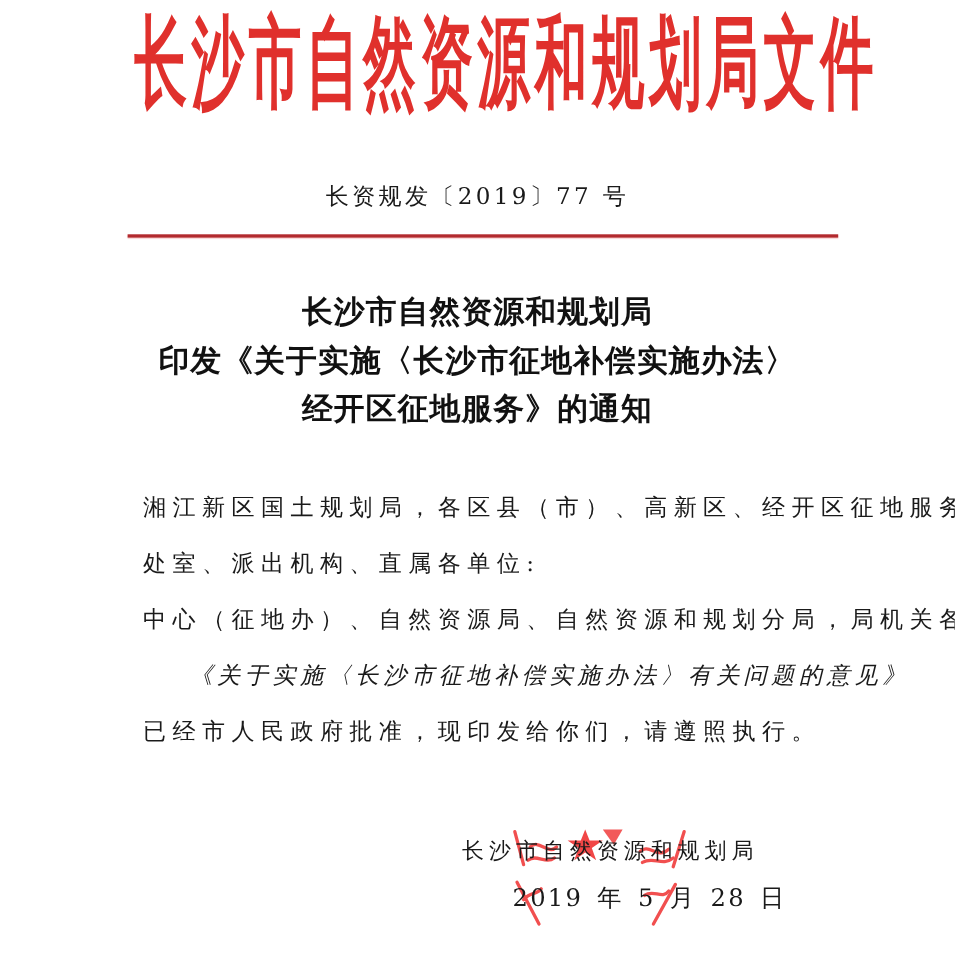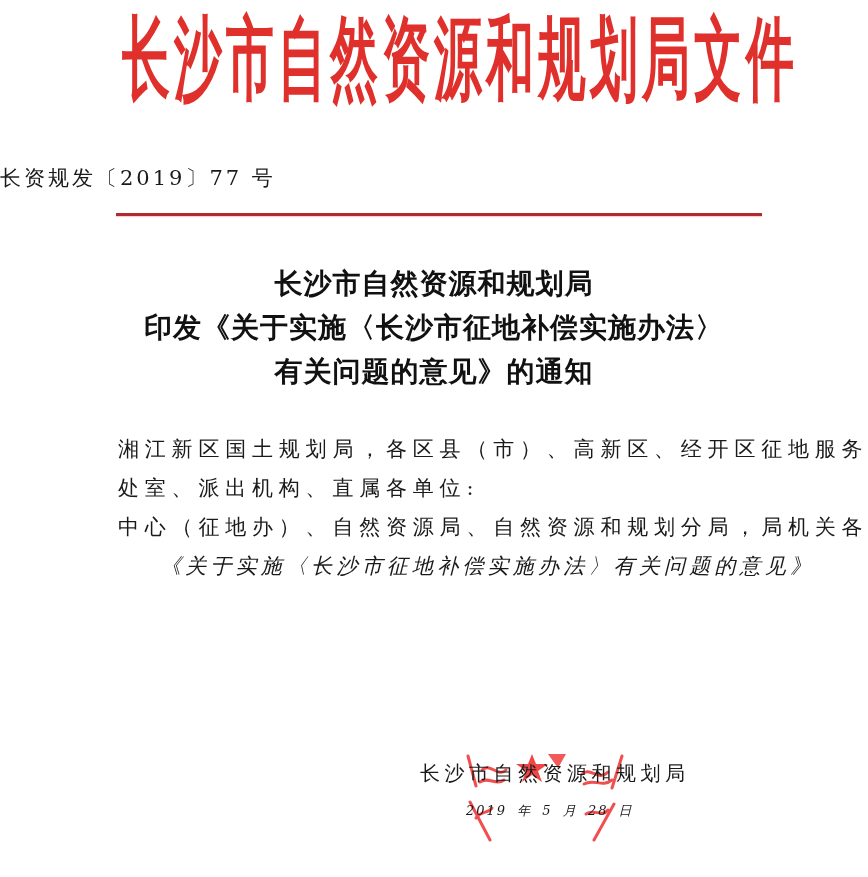--- a/index.html
+++ b/index.html
@@ -39,20 +39,21 @@
       font-weight: bold;
       line-height: 1;
       transform: scale(0.92, 1.75);
       transform-origin: center center;
     }
     .doc-number {
       position: absolute;
       left: 0;
       width: 868px;
       top: 164px;
+      text-align: center;
       font-size: 21px;
       letter-spacing: 3px;
       color: #1a1a1a;
     }
     .red-rule {
       position: absolute;
       left: 116px;
       top: 213px;
       width: 646px;
       height: 3px;
@@ -80,21 +81,21 @@
       left: 118px;
       top: 430px;
       width: 650px;
     }
     .para {
       font-size: 21px;
       line-height: 39px;
       letter-spacing: 5.8px;
       color: #1a1a1a;
       white-space: nowrap;
-      margin: 0;
+      margin: 12px;
     }
     .para.indent {
       padding-left: 42px;
       letter-spacing: 4.2px;
       font-style: italic;
     }
     .signature {
       position: absolute;
       left: 0;
       width: 868px;
@@ -107,27 +108,26 @@
       font-size: 20px;
       letter-spacing: 4.5px;
       color: #1a1a1a;
       white-space: nowrap;
       z-index: 2;
     }
     .sig-date {
       position: absolute;
       left: 466px;
       top: 42px;
-      font-size: 13px;
+      font-size: 22px;
       letter-spacing: 2px;
       word-spacing: 4px;
       color: #1a1a1a;
       white-space: nowrap;
       z-index: 2;
-      font-style: italic;
     }
     .stamp {
       position: absolute;
       left: 462px;
       top: -8px;
       width: 180px;
       height: 100px;
       z-index: 1;
       pointer-events: none;
     }
@@ -153,28 +153,29 @@
     <span>件</span>
   </div>
 
   <div class="doc-number">长资规发〔2019〕77 号</div>
 
   <div class="red-rule"></div>
 
   <div class="title-block">
     <div class="title-line">长沙市自然资源和规划局</div>
     <div class="title-line">印发《关于实施〈长沙市征地补偿实施办法〉</div>
-    <div class="title-line">有关问题的意见》的通知</div>
+    <div class="title-line">经开区征地服务》的通知</div>
   </div>
 
   <div class="body-text">
     <p class="para">湘江新区国土规划局，各区县（市）、高新区、经开区征地服务</p>
     <p class="para">处室、派出机构、直属各单位:</p>
     <p class="para">中心（征地办）、自然资源局、自然资源和规划分局，局机关各</p>
     <p class="para indent">《关于实施〈长沙市征地补偿实施办法〉有关问题的意见》</p>
+    <p class="para">已经市人民政府批准，现印发给你们，请遵照执行。</p>
   </div>
 
   <div class="signature">
     <svg class="stamp" viewBox="0 0 180 100" xmlns="http://www.w3.org/2000/svg">
       <g fill="none" stroke="#f03c3c" stroke-width="3" stroke-linecap="round" opacity="0.9">
         <path d="M6 4 L14 34"></path>
         <path d="M20 18 C28 10, 36 26, 44 18"></path>
         <path d="M18 30 C26 24, 34 34, 42 28"></path>
         <path d="M120 22 C128 14, 136 30, 146 20"></path>
         <path d="M122 32 C132 26, 140 36, 150 28"></path>

